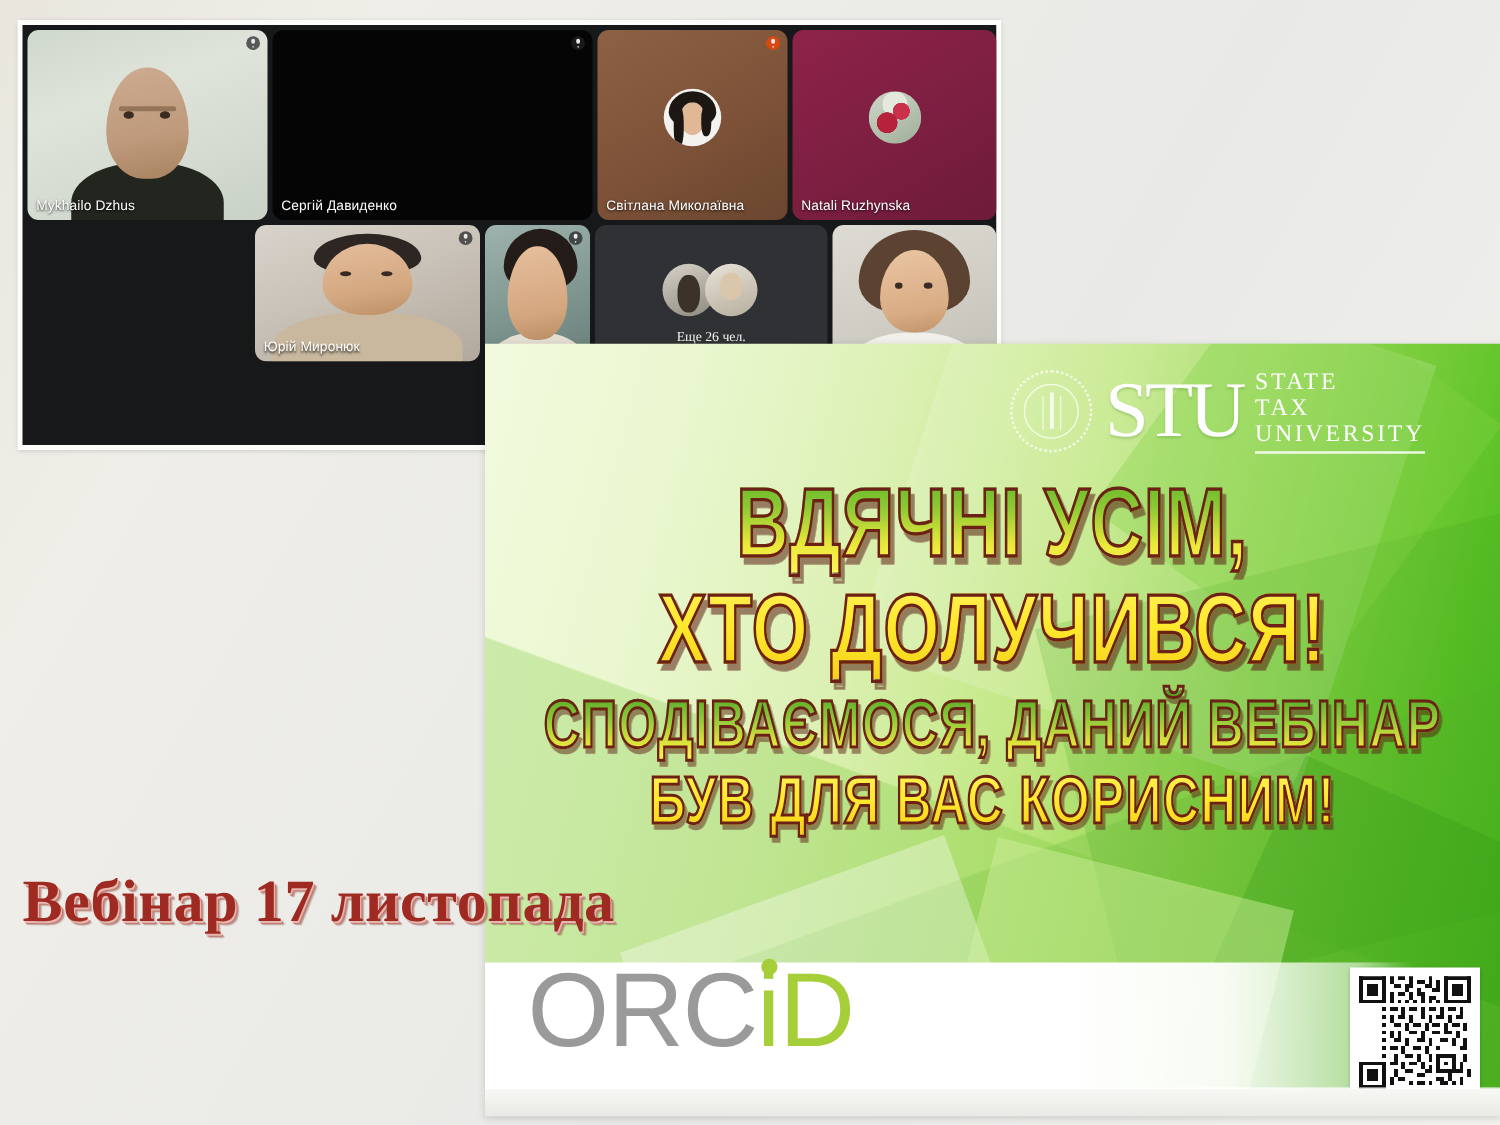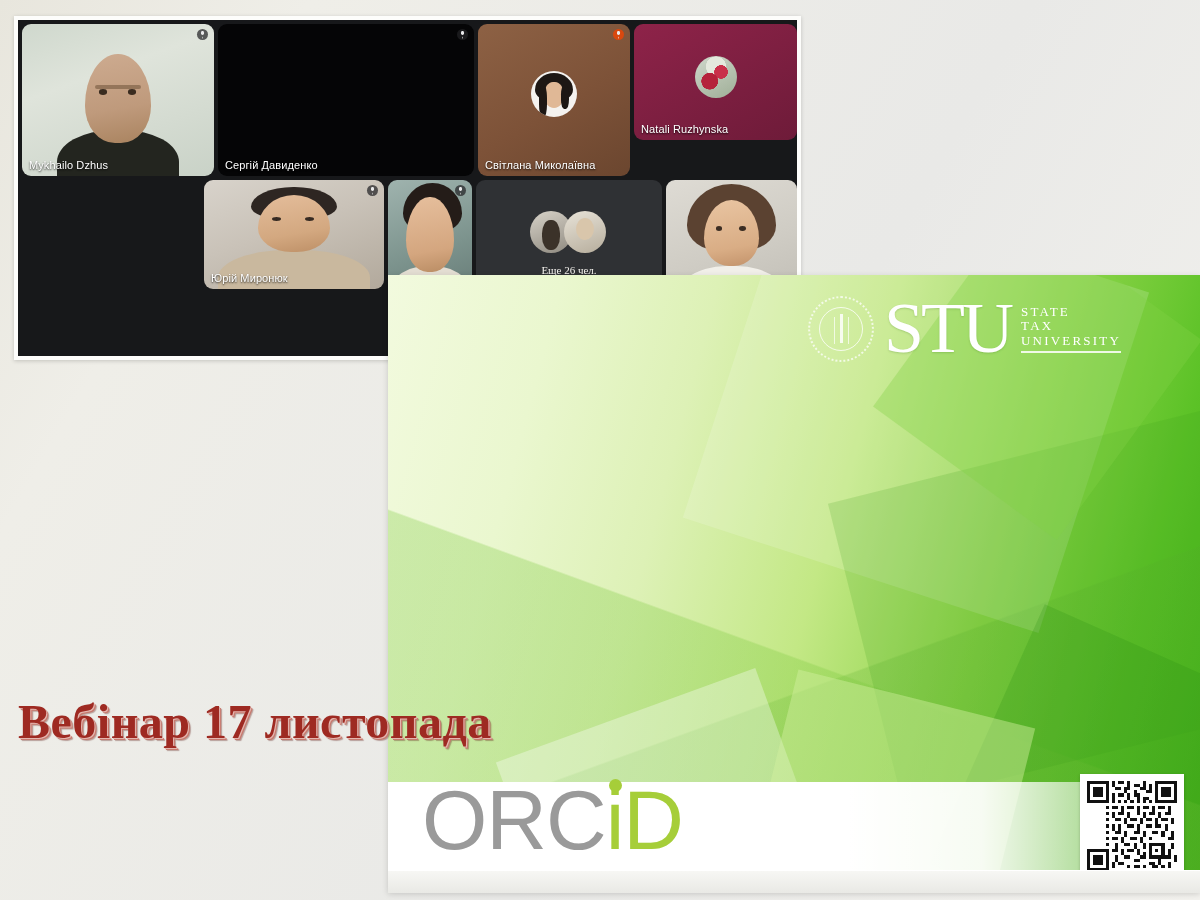--- a/index.html
+++ b/index.html
@@ -79,21 +79,21 @@
   #tile-3 .av .h{position:absolute;left:4px;top:2px;width:38px;height:28px;
     border-radius:50% 50% 40% 40%/60% 60% 40% 40%;background:#1d1714;}
   #tile-3 .av .f{position:absolute;left:13px;top:11px;width:20px;height:26px;
     border-radius:45% 45% 50% 50%/50% 50% 50% 50%;background:#e0b896;}
   #tile-3 .av .hl{position:absolute;left:8px;top:14px;width:8px;height:24px;
     border-radius:40%;background:#1d1714;}
   #tile-3 .av .hr{position:absolute;right:8px;top:14px;width:8px;height:24px;
     border-radius:40%;background:#1d1714;}
 
   
-  #tile-4{left:616px;top:4px;width:163px;height:116px;
+  #tile-4{left:616px;top:4px;width:163px;height:152px;
     background:linear-gradient(150deg,#8e2349 0%,#7e1f41 50%,#6e1b39 100%);}
   #tile-4 .av{position:absolute;left:50%;top:46%;transform:translate(-50%,-50%);
     width:42px;height:42px;border-radius:50%;
     background:radial-gradient(circle at 35% 60%,#b5223a 0 22%,transparent 23%),
                radial-gradient(circle at 62% 38%,#c9304a 0 18%,transparent 19%),
                radial-gradient(circle at 50% 25%,#e4e9dd 0 26%,transparent 27%),
                linear-gradient(150deg,#cfd8cb,#9fae97);}
 
   
   #tile-5{left:4px;top:160px;width:178px;height:144px;
@@ -193,26 +193,26 @@
     content:"";position:absolute;left:9px;top:9px;right:9px;bottom:9px;
     border:1.6px solid rgba(255,255,255,.85);border-radius:50%;
   }
   #stu-emblem:after{
     content:"";position:absolute;left:50%;top:26%;width:3px;height:46%;
     margin-left:-1.5px;background:rgba(255,255,255,.9);
     box-shadow:-7px 2px 0 -1px rgba(255,255,255,.75),7px 2px 0 -1px rgba(255,255,255,.75);
   }
   #stu-abbr{
     font-family:"Liberation Serif",serif;
-    font-size:72px;line-height:.82;color:#ffffff;letter-spacing:-3px;
+    font-size:63px;line-height:.82;color:#ffffff;letter-spacing:-3px;
     text-shadow:0 1px 2px rgba(60,120,30,.25);
   }
   #stu-words{
     font-family:"Liberation Serif",serif;color:#ffffff;
-    font-size:13px;line-height:1.12;letter-spacing:2.2px;
+    font-size:19px;line-height:1.12;letter-spacing:2.2px;
   }
   #stu-words .ln{display:block;white-space:nowrap;}
   #stu-words .ln.u{border-bottom:2px solid rgba(255,255,255,.85);padding-bottom:3px;}
 
   
   #headline{position:absolute;left:0;right:0;top:104px;text-align:center;}
   .hl{
     font-family:"Liberation Sans",sans-serif;
     font-weight:bold;
     display:block;
@@ -258,21 +258,21 @@
     position:absolute;left:0;right:18px;top:415px;text-align:center;
     font-family:"Liberation Serif",serif;font-weight:bold;
     color:#3f3a33;font-size:24px;line-height:1.34;
   }
   #link-block .l1{display:block;}
   #link-block .l2{display:block;}
   #link-block .l3{display:block;}
 
   
   #orcid-strip{
-    position:absolute;left:0;bottom:0;width:742px;height:110px;
+    position:absolute;left:0;bottom:12px;width:742px;height:110px;
     background:linear-gradient(90deg,#ffffff 0%,#ffffff 62%,rgba(255,255,255,.92) 80%,rgba(255,255,255,.55) 94%,rgba(255,255,255,0) 100%);
   }
   #orcid-logo{
     position:absolute;left:34px;top:-4px;
     font-family:"Liberation Sans",sans-serif;
     font-size:84px;letter-spacing:-1px;line-height:1;
     white-space:nowrap;
   }
   #orcid-logo .orc{color:#9a9a9a;}
   #orcid-logo .id{color:#a6ce39;position:relative;}
@@ -406,20 +406,26 @@
   <div id="stu-header">
     <div id="stu-emblem"></div>
     <div id="stu-abbr">STU</div>
     <div id="stu-words">
       <span class="ln">STATE</span>
       <span class="ln">TAX</span>
       <span class="ln u">UNIVERSITY</span>
     </div>
   </div>
 
+  <div id="headline">
+    <span class="hl" id="hl1">ВДЯЧНІ УСІМ,</span>
+    <span class="hl" id="hl2">ХТО ДОЛУЧИВСЯ!</span>
+    <span class="hl" id="hl3">СПОДІВАЄМОСЯ, ДАНИЙ ВЕБІНАР</span>
+    <span class="hl" id="hl4">БУВ ДЛЯ ВАС КОРИСНИМ!</span>
+  </div>
 
 
   <div id="orcid-strip">
     <div id="orcid-logo">
       <span class="orc">ORC</span><span class="id">iD<span class="dot"></span></span>
     </div>
   </div>
 
   <div id="qr-wrap">
     <svg viewBox="0 0 29 29" shape-rendering="crispEdges">

